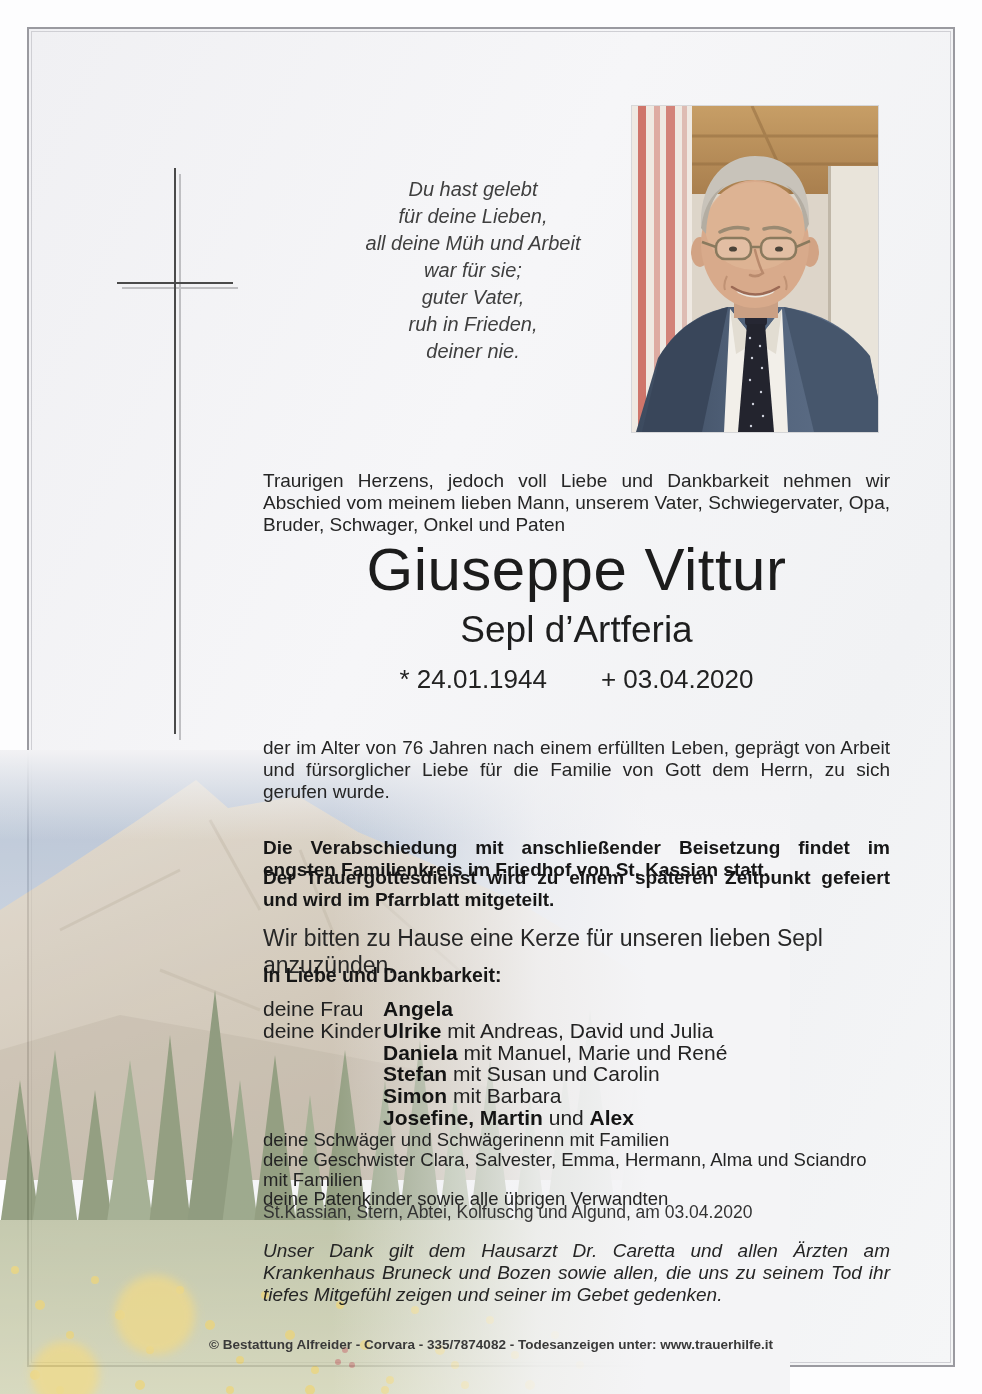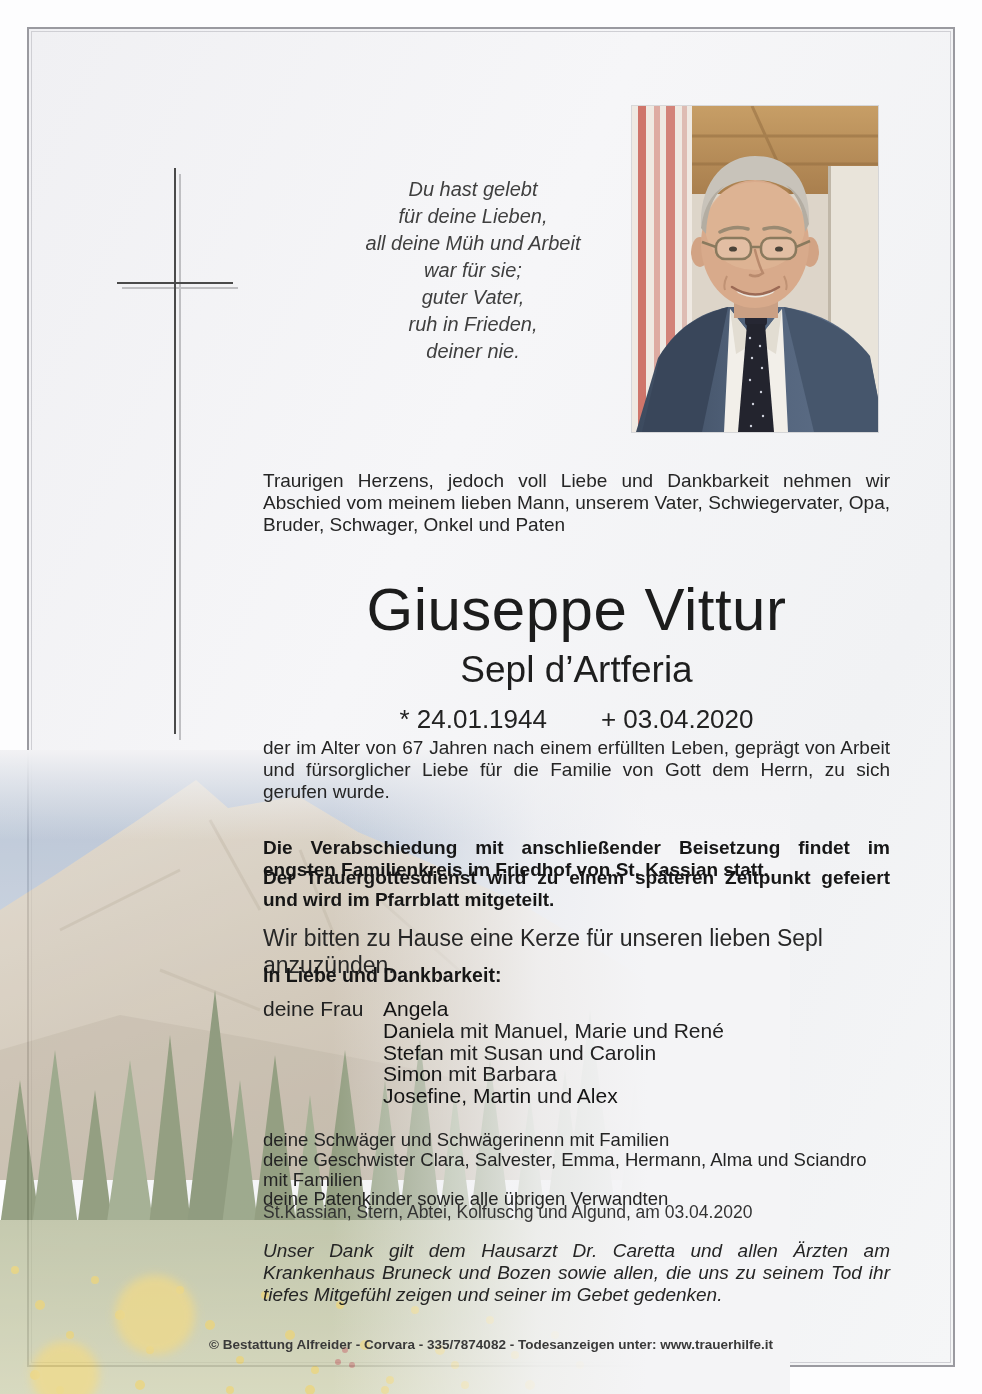--- a/index.html
+++ b/index.html
@@ -39,33 +39,33 @@
   }
   .portrait svg{display:block;}
   
   .landscape{position:absolute;left:0;top:750px;width:790px;height:644px;z-index:2;}
   
   .content{position:absolute;left:263px;top:0;width:627px;height:100%;z-index:6;}
   .content > div{position:absolute;left:0;right:0;}
   .jtext{font-size:19px;line-height:22px;text-align:justify;color:#252525;}
   .btext{font-weight:bold;color:#161616;}
   .intro-block{top:470px;}
-  .title-block{top:576px;text-align:center;color:#1a1a1a;}
+  .title-block{top:536px;text-align:center;color:#1a1a1a;}
   .deceased-name{font-size:60px;line-height:1.12;font-weight:normal;color:#1c1c1c;letter-spacing:.5px;}
   .nickname{font-size:37px;line-height:1.1;margin-top:7px;color:#1e1e1e;}
   .dates{margin-top:13px;font-size:26px;color:#222;display:flex;justify-content:center;gap:54px;}
   .life-block{top:737px;}
   .funeral-block{top:815px;margin-top:22px;}
   .service-block{top:867px;}
   .candle-block{top:925px;font-size:23px;color:#272727;}
   .thanks-heading{top:964px;font-size:19.5px;}
   .family-block{top:998px;font-size:21px;line-height:21.8px;color:#222;}
   .family-row{display:flex;}
   .family-label{width:120px;flex:0 0 120px;}
-  .family-names b{font-weight:normal;color:#141414;}
+  .family-names b{font-weight:bold;color:#141414;}
   .extra-block{top:1130px;font-size:18.5px;line-height:19.8px;color:#242424;}
   .place-block{top:1202px;font-size:17.5px;color:#333;}
   .thanks-block{top:1240px;font-style:italic;}
   .footer-line{
     position:absolute;left:27px;right:27px;top:1337px;z-index:6;
     text-align:center;font-size:13.5px;font-weight:bold;color:#3a3a3a;
   }
 </style>
 </head>
 <body>
@@ -276,34 +276,38 @@
 
   <div class="title-block">
     <div class="deceased-name">Giuseppe Vittur</div>
     <div class="nickname">Sepl d’Artferia</div>
     <div class="dates">
       <span>* 24.01.1944</span>
       <span>+ 03.04.2020</span>
     </div>
   </div>
 
-  <div class="life-block jtext">der im Alter von 67 Jahren nach einem erfüllten Leben, geprägt von Arbeit und fürsorglicher Liebe für die Familie von Gott dem Herrn, zu sich gerufen wurde.</div>
+  <div class="life-block jtext">der im Alter von 76 Jahren nach einem erfüllten Leben, geprägt von Arbeit und fürsorglicher Liebe für die Familie von Gott dem Herrn, zu sich gerufen wurde.</div>
 
   <div class="funeral-block jtext btext">Die Verabschiedung mit anschließender Beisetzung findet im engsten Familienkreis im Friedhof von St. Kassian statt.</div>
 
   <div class="service-block jtext btext">Der Trauergottesdienst wird zu einem späteren Zeitpunkt gefeiert und wird im Pfarrblatt mitgeteilt.</div>
 
   <div class="candle-block">Wir bitten zu Hause eine Kerze für unseren lieben Sepl anzuzünden.</div>
 
   <div class="thanks-heading btext">In Liebe und Dankbarkeit:</div>
 
   <div class="family-block">
     <div class="family-row">
       <span class="family-label">deine Frau</span>
       <span class="family-names"><b>Angela</b><span></span></span>
+    </div>
+    <div class="family-row">
+      <span class="family-label">deine Kinder</span>
+      <span class="family-names"><b>Ulrike</b><span> mit Andreas, David und Julia</span></span>
     </div>
     <div class="family-row">
       <span class="family-label"></span>
       <span class="family-names"><b>Daniela</b><span> mit Manuel, Marie und René</span></span>
     </div>
     <div class="family-row">
       <span class="family-label"></span>
       <span class="family-names"><b>Stefan</b><span> mit Susan und Carolin</span></span>
     </div>
     <div class="family-row">

